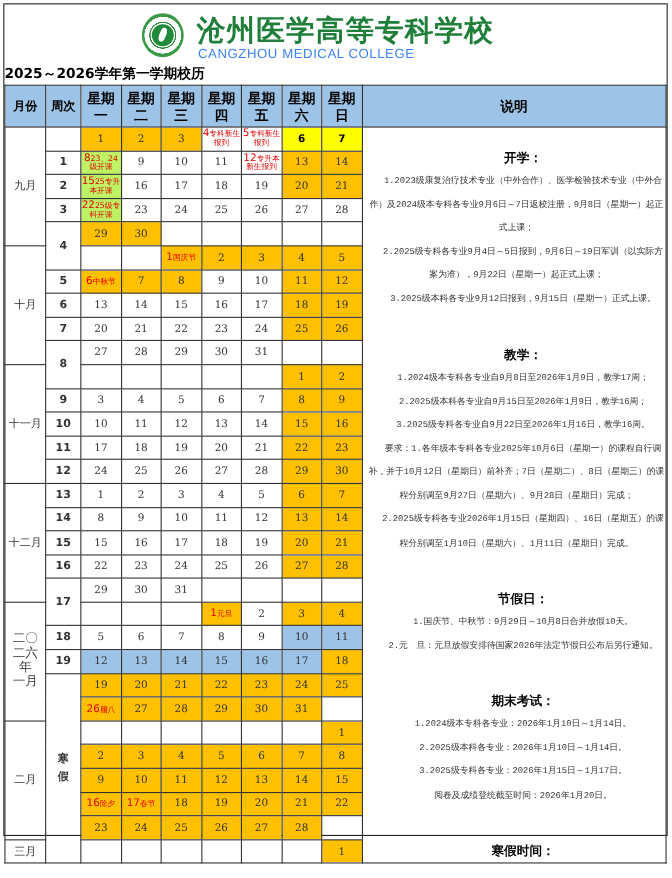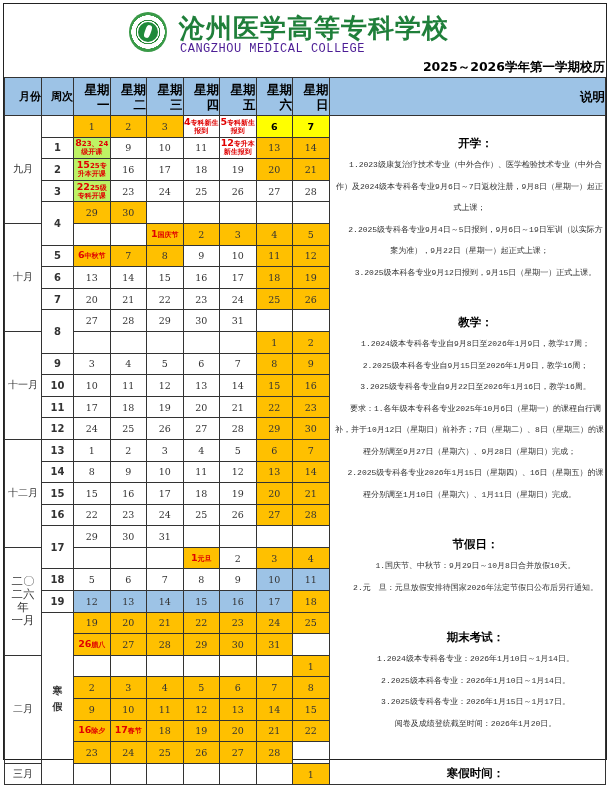--- a/index.html
+++ b/index.html
@@ -3,32 +3,32 @@
 <meta charset="utf-8">
 <style>
   html,body{margin:0;padding:0;background:#fff;}
   body{width:611px;height:798px;overflow:hidden;font-family:"DejaVu Serif","Liberation Serif",serif;}
   .sheet{position:absolute;left:3px;top:3px;width:604px;height:757px;border:1.5px solid #222;box-sizing:border-box;background:#fff;}
   .header{position:absolute;left:0;top:0;width:601px;height:73px;}
   .logo{position:absolute;left:125px;top:8px;width:38px;height:40px;border-radius:50%;background:radial-gradient(circle at 50% 50%,#fff 0 40%,#2e8b3a 41% 44%,#fff 45% 60%,#3a9a48 61% 100%);}
   .logo-inner{position:absolute;left:9px;top:10px;width:20px;height:20px;border-radius:50%;background:#1f8a3a;}
   .logo-inner:after{content:"";position:absolute;left:7px;top:3px;width:6px;height:13px;border-radius:40%;background:#fff;transform:rotate(20deg);}
   .school-cn{position:absolute;left:175px;top:9px;font-family:"DejaVu Sans","Liberation Sans",sans-serif;font-size:26px;font-weight:bold;color:#1f7f3a;letter-spacing:1px;line-height:30px;}
-  .school-en{position:absolute;left:176px;top:38px;font-family:Liberation Mono, monospace;font-size:12px;color:#4c1d95;letter-spacing:0.5px;}
-  .term-title{position:absolute;left:0;width:601px;top:55px;text-align:right;font-family:"DejaVu Sans","Liberation Sans",sans-serif;font-size:12.5px;font-weight:bold;color:#000;}
+  .school-en{position:absolute;left:176px;top:38px;font-family:Liberation Sans, sans-serif;font-size:12px;color:#3b82f6;letter-spacing:0.5px;}
+  .term-title{position:absolute;left:0;width:601px;top:55px;text-align:left;font-family:"DejaVu Sans","Liberation Sans",sans-serif;font-size:12.5px;font-weight:bold;color:#000;}
   table.cal{position:absolute;left:0;top:73px;border-collapse:collapse;table-layout:fixed;width:601px;}
   table.cal td,table.cal th{border:1px solid #333;padding:0;text-align:center;vertical-align:middle;font-size:10px;color:#333;overflow:hidden;}
-  table.cal th{background:#9dc3e6;font-family:"DejaVu Sans","Liberation Sans",sans-serif;font-weight:bold;color:#000;font-size:12.5px;line-height:15px;height:37px;text-align:right;}
+  table.cal th{background:#9dc3e6;font-family:"DejaVu Sans","Liberation Sans",sans-serif;font-weight:bold;color:#000;font-size:12.5px;line-height:15px;height:37px;}
   table.cal th.small{font-size:11px;}
   table.cal td.day{height:20.6px;font-size:9.5px;}
   .orange{background:#ffc000;}
   .yellow{background:#ffff00;color:#000 !important;font-weight:bold;font-family:"DejaVu Sans",sans-serif;font-size:9.5px !important;}
   .blue{background:#9dc3e6;}
   .gray{background:#bef264;}
-  .red-note{color:#e00000;font-weight:bold;font-family:"DejaVu Sans",sans-serif;font-size:7px;line-height:8px;}
+  .red-note{color:#e00000;font-weight:normal;font-family:"DejaVu Sans",sans-serif;font-size:7px;line-height:8px;}
   .red-note .big{font-size:9.5px;}
   td.month{font-size:13px;color:#333;font-family:Liberation Mono, monospace;}
   td.month.vert{font-size:11.5px;line-height:13px;}
   td.week{font-family:"DejaVu Sans","Liberation Sans",sans-serif;font-weight:bold;font-size:11px;color:#000;}
   td.winter{font-family:"DejaVu Sans",sans-serif;font-weight:bold;font-size:12px;color:#000;line-height:16px;}
   td.desc{vertical-align:top;text-align:left;padding:0;position:relative;border:1px solid #333;}
   .desc-wrap{position:absolute;left:0;top:0;width:278px;padding:0 2px 0 4px;box-sizing:border-box;}
   .sec{font-family:"DejaVu Sans","Liberation Sans",sans-serif;font-weight:bold;font-size:11.5px;color:#000;margin-left:12px;margin-top:16px;}
   .p{font-size:8px;color:#333;line-height:21.5px;font-family:Liberation Mono, monospace;}
   .p.ind{text-indent:12px;}

